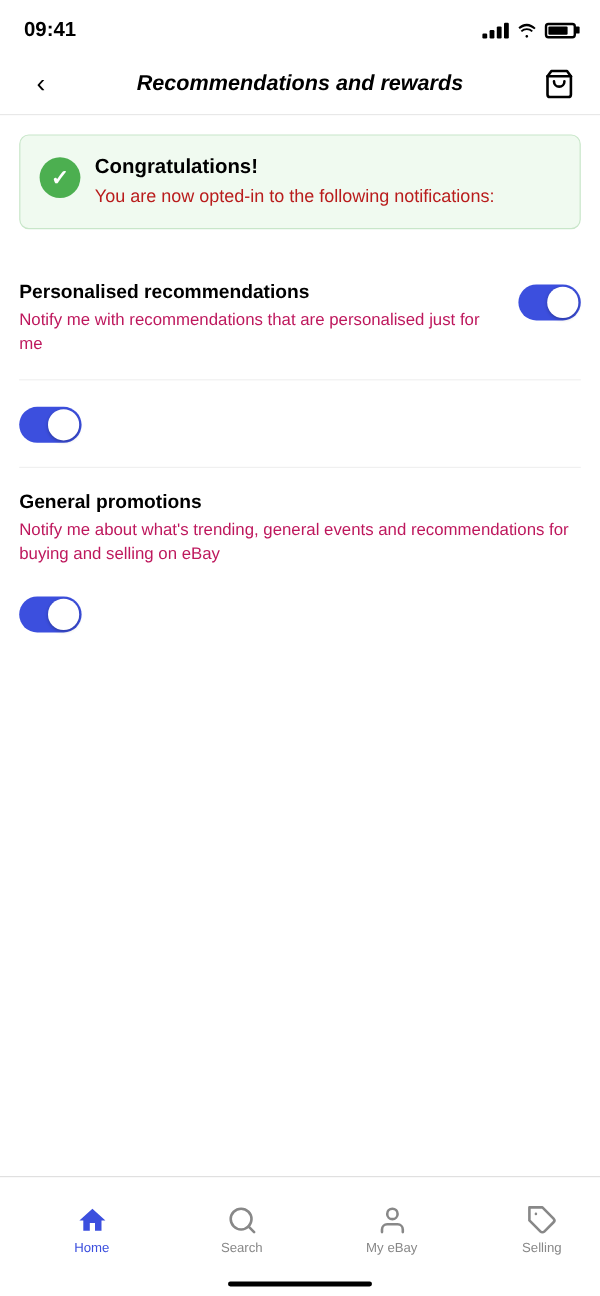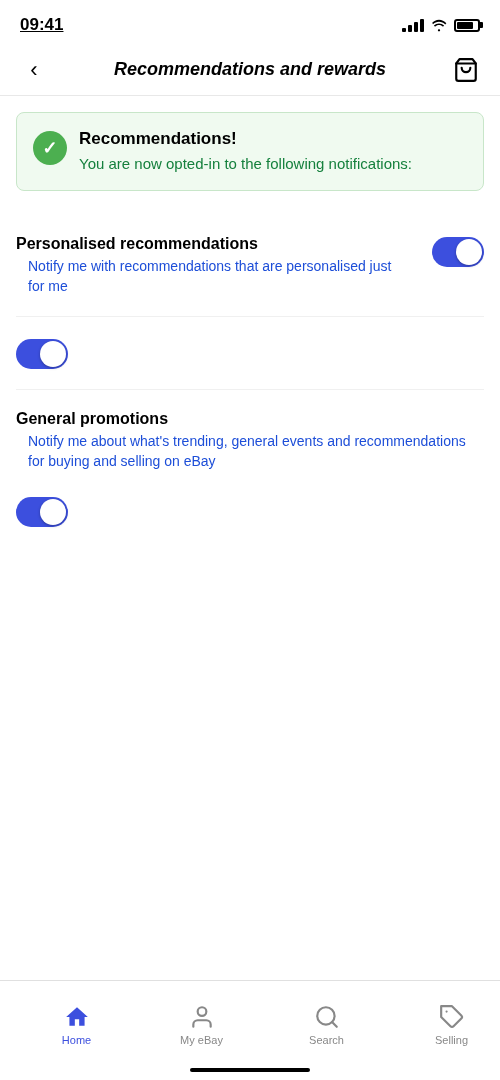--- a/index.html
+++ b/index.html
@@ -13,21 +13,20 @@
       flex-direction: column;
     }
 
     
     .status-bar {
       display: flex;
       justify-content: space-between;
       align-items: center;
       padding: 12px 20px 6px;
       height: 44px;
-      text-decoration: underline;
     }
     .status-time {
       font-size: 17px;
       font-weight: 600;
       color: #000;
     }
     .status-icons {
       display: flex;
       align-items: center;
       gap: 6px;
@@ -147,21 +146,21 @@
       flex: 1;
     }
     .congrats-title {
       font-size: 17px;
       font-weight: 700;
       color: #000;
       margin-bottom: 4px;
     }
     .congrats-desc {
       font-size: 15px;
-      color: #15803d;
+      color: #b91c1c;
       line-height: 1.4;
     }
 
     
     .notification-item {
       display: flex;
       align-items: flex-start;
       justify-content: space-between;
       padding: 20px 0;
       border-bottom: 1px solid #f0f0f0;
@@ -175,23 +174,22 @@
       flex: 1;
     }
     .notif-title {
       font-size: 16px;
       font-weight: 600;
       color: #000;
       margin-bottom: 4px;
     }
     .notif-desc {
       font-size: 14px;
-      color: #1d4ed8;
+      color: #be185d;
       line-height: 1.4;
-      margin-left: 12px;
     }
 
     
     .toggle-container {
       flex-shrink: 0;
       padding-top: 2px;
     }
     .toggle {
       width: 52px;
       height: 30px;
@@ -293,21 +291,21 @@
   </div>
 </div>
 
 <div class="content">
 
   <div class="congrats-banner">
     <div class="congrats-check">
       <span class="check-mark">✓</span>
     </div>
     <div class="congrats-text">
-      <div class="congrats-title">Recommendations!</div>
+      <div class="congrats-title">Congratulations!</div>
       <div class="congrats-desc">You are now opted-in to the following notifications:</div>
     </div>
   </div>
 
   <div>
 
     <div class="notification-item">
       <div class="notif-text">
         <div class="notif-title">Personalised recommendations</div>
         <div class="notif-desc">Notify me with recommendations that are personalised just for me</div>
@@ -346,32 +344,32 @@
 
   <div class="nav-item">
     <svg width="26" height="26" viewBox="0 0 24 24" fill="#3c4fde" stroke="#3c4fde" stroke-width="0">
       <path d="M10 20v-6h4v6h5v-8h3L12 3 2 12h3v8z"></path>
     </svg>
     <span class="nav-label active">Home</span>
   </div>
 
   <div class="nav-item">
     <svg width="26" height="26" viewBox="0 0 24 24" fill="none" stroke="#888" stroke-width="2" stroke-linecap="round" stroke-linejoin="round">
+      <circle cx="11" cy="11" r="8"></circle>
+      <line x1="21" y1="21" x2="16.65" y2="16.65"></line>
+    </svg>
+    <span class="nav-label">Search</span>
+  </div>
+
+  <div class="nav-item">
+    <svg width="26" height="26" viewBox="0 0 24 24" fill="none" stroke="#888" stroke-width="2" stroke-linecap="round" stroke-linejoin="round">
       <path d="M20 21v-2a4 4 0 00-4-4H8a4 4 0 00-4 4v2"></path>
       <circle cx="12" cy="7" r="4"></circle>
     </svg>
     <span class="nav-label">My eBay</span>
-  </div>
-
-  <div class="nav-item">
-    <svg width="26" height="26" viewBox="0 0 24 24" fill="none" stroke="#888" stroke-width="2" stroke-linecap="round" stroke-linejoin="round">
-      <circle cx="11" cy="11" r="8"></circle>
-      <line x1="21" y1="21" x2="16.65" y2="16.65"></line>
-    </svg>
-    <span class="nav-label">Search</span>
   </div>
 
 
   <div class="nav-item">
     <svg width="26" height="26" viewBox="0 0 24 24" fill="none" stroke="#888" stroke-width="2" stroke-linecap="round" stroke-linejoin="round">
       <path d="M20.59 13.41l-7.17 7.17a2 2 0 01-2.83 0L2 12V2h10l8.59 8.59a2 2 0 010 2.82z"></path>
       <line x1="7" y1="7" x2="7.01" y2="7"></line>
     </svg>
     <span class="nav-label">Selling</span>
   </div>

